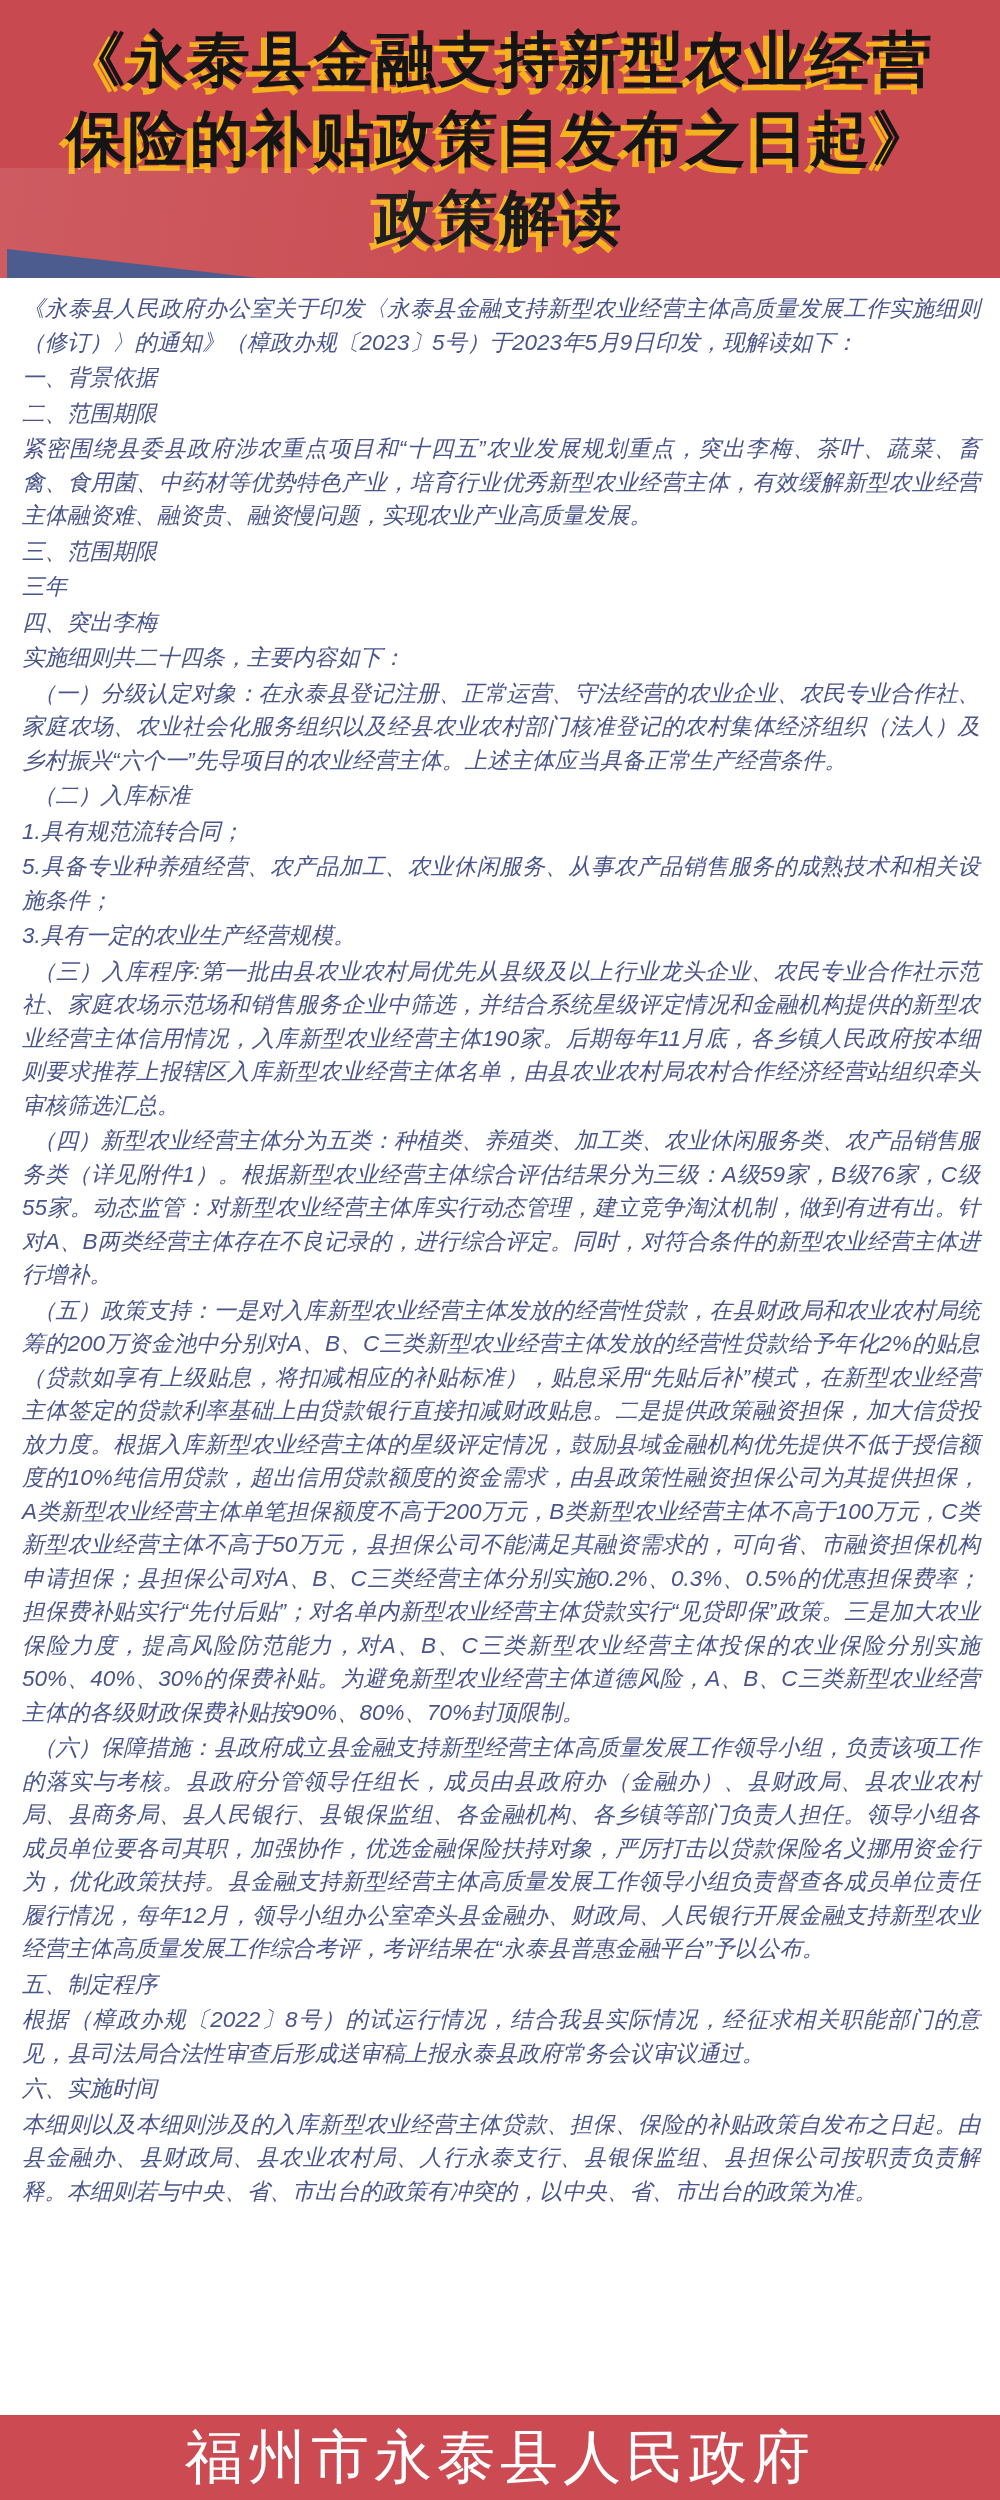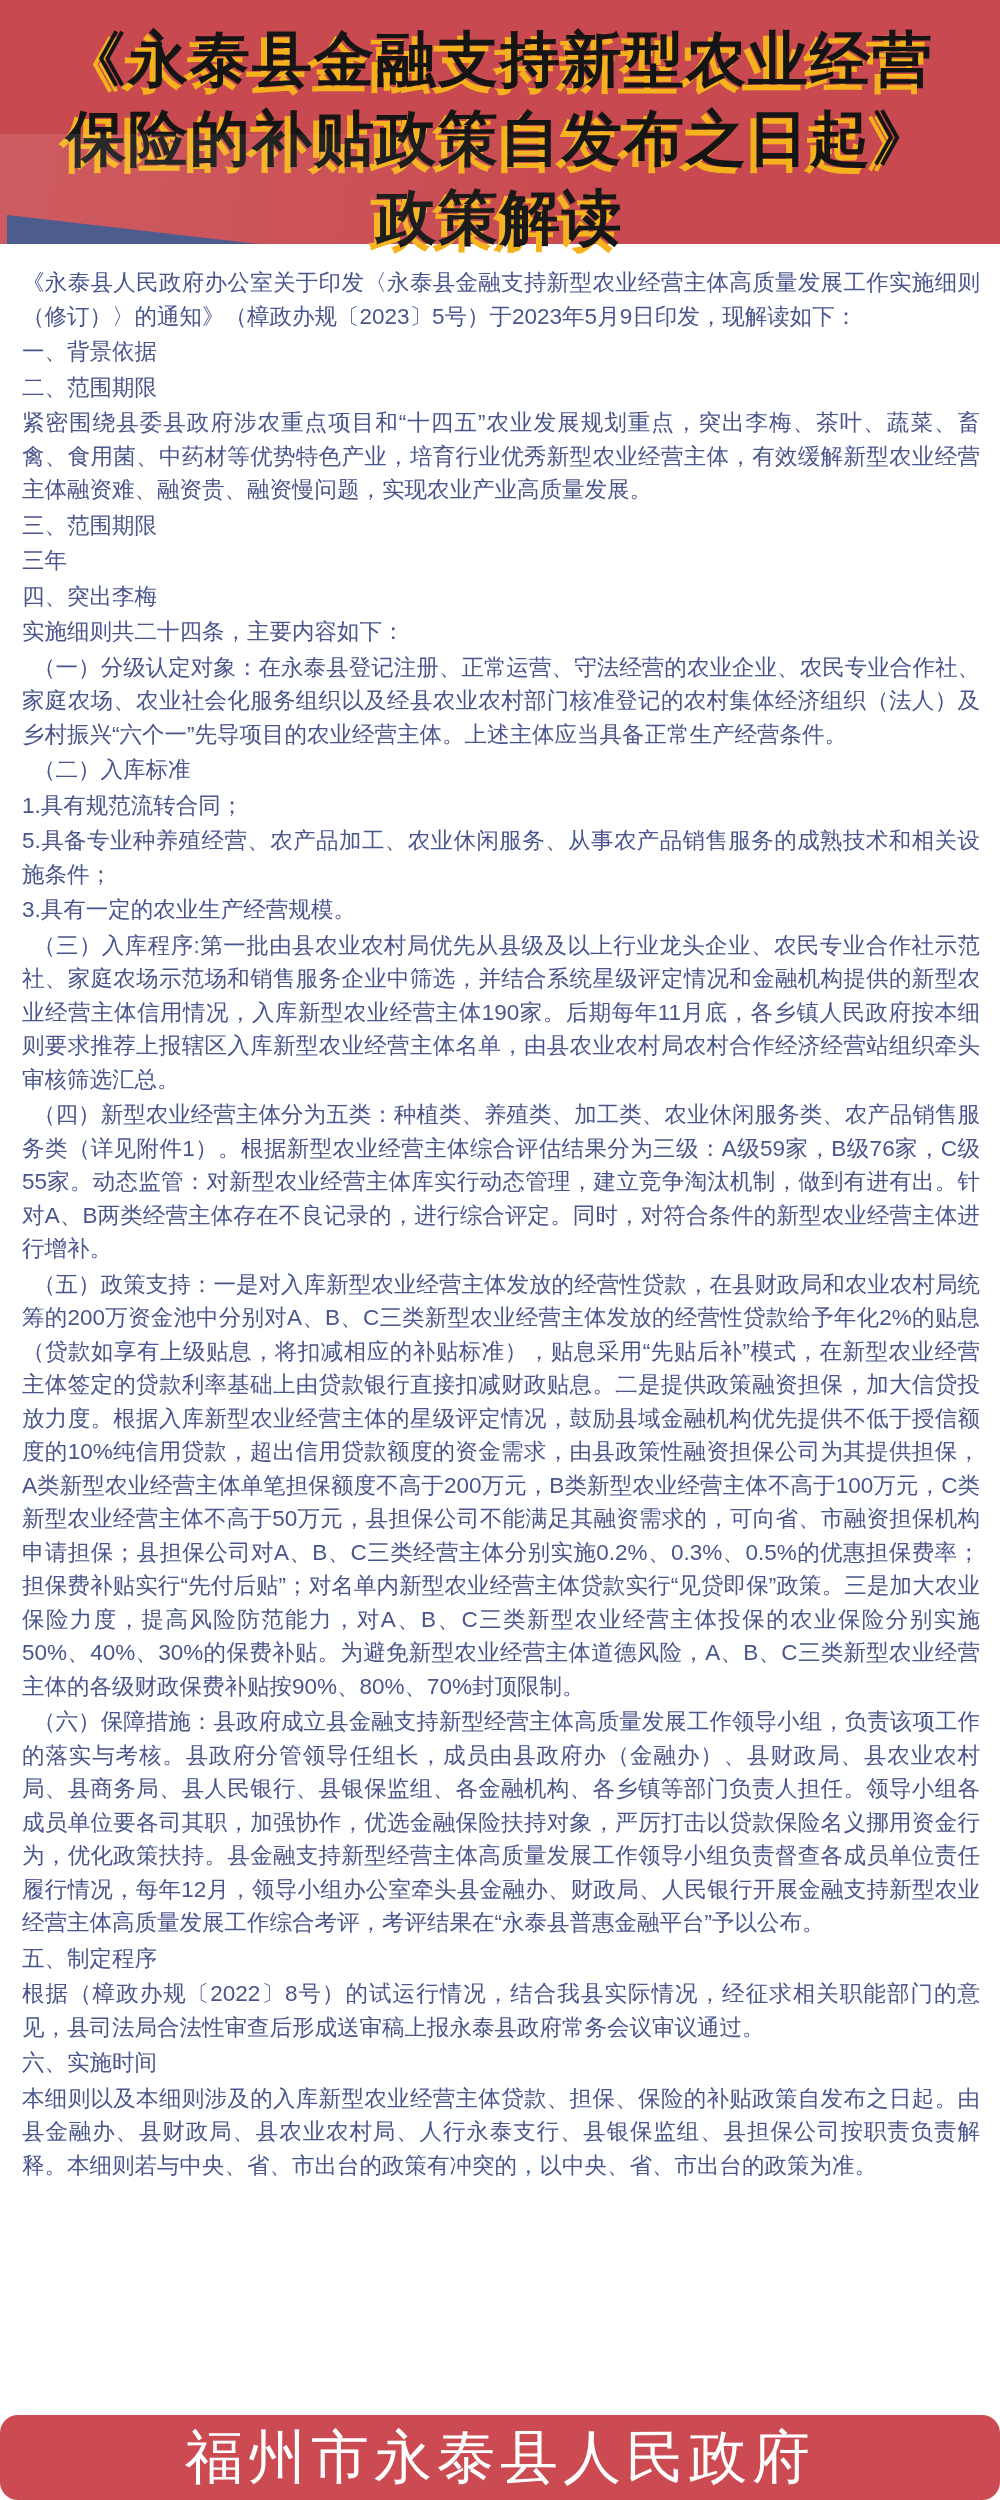--- a/index.html
+++ b/index.html
@@ -15,21 +15,21 @@
     display: flex;
     flex-direction: column;
     overflow: hidden;
     background: #ffffff;
   }
 
   
   .hero {
     position: relative;
     flex: none;
-    height: 244px;
+    height: 278px;
     background: #C8494F;
   }
   .hero::before {
     content: "";
     position: absolute;
     left: 0; right: 0; bottom: 0;
     height: 110px;
     background: linear-gradient(100deg, rgba(255,255,255,0.10) 0%, rgba(255,255,255,0.04) 40%, rgba(255,255,255,0) 65%);
     pointer-events: none;
   }
@@ -51,39 +51,39 @@
     width: 252px;
     height: 29px;
     background: #4D5C8F;
     clip-path: polygon(0 0, 100% 100%, 0 100%);
   }
 
   
   .content {
     flex: 1 1 auto;
     overflow: hidden;
-    padding: 22px 20px 0 22px;
+    padding: 14px 20px 0 22px;
     color: #4A558C;
     font-size: 22.5px;
     line-height: 33.5px;
     text-align: justify;
     text-justify: inter-ideograph;
+    font-style: italic;
   }
   .content .para { margin: 0 0 2px 0; }
   .content .para.clause { text-indent: 11px; }
 
   
   .footer {
     flex: none;
     height: 85px;
     background: #CC4B52;
     display: flex;
     align-items: center;
     justify-content: center;
-    border-radius: 18px;
   }
   .footer-text {
     color: #FFFFFF;
     font-size: 58px;
     font-weight: 500;
     letter-spacing: 5px;
     white-space: nowrap;
   }
 </style>
 </head>

